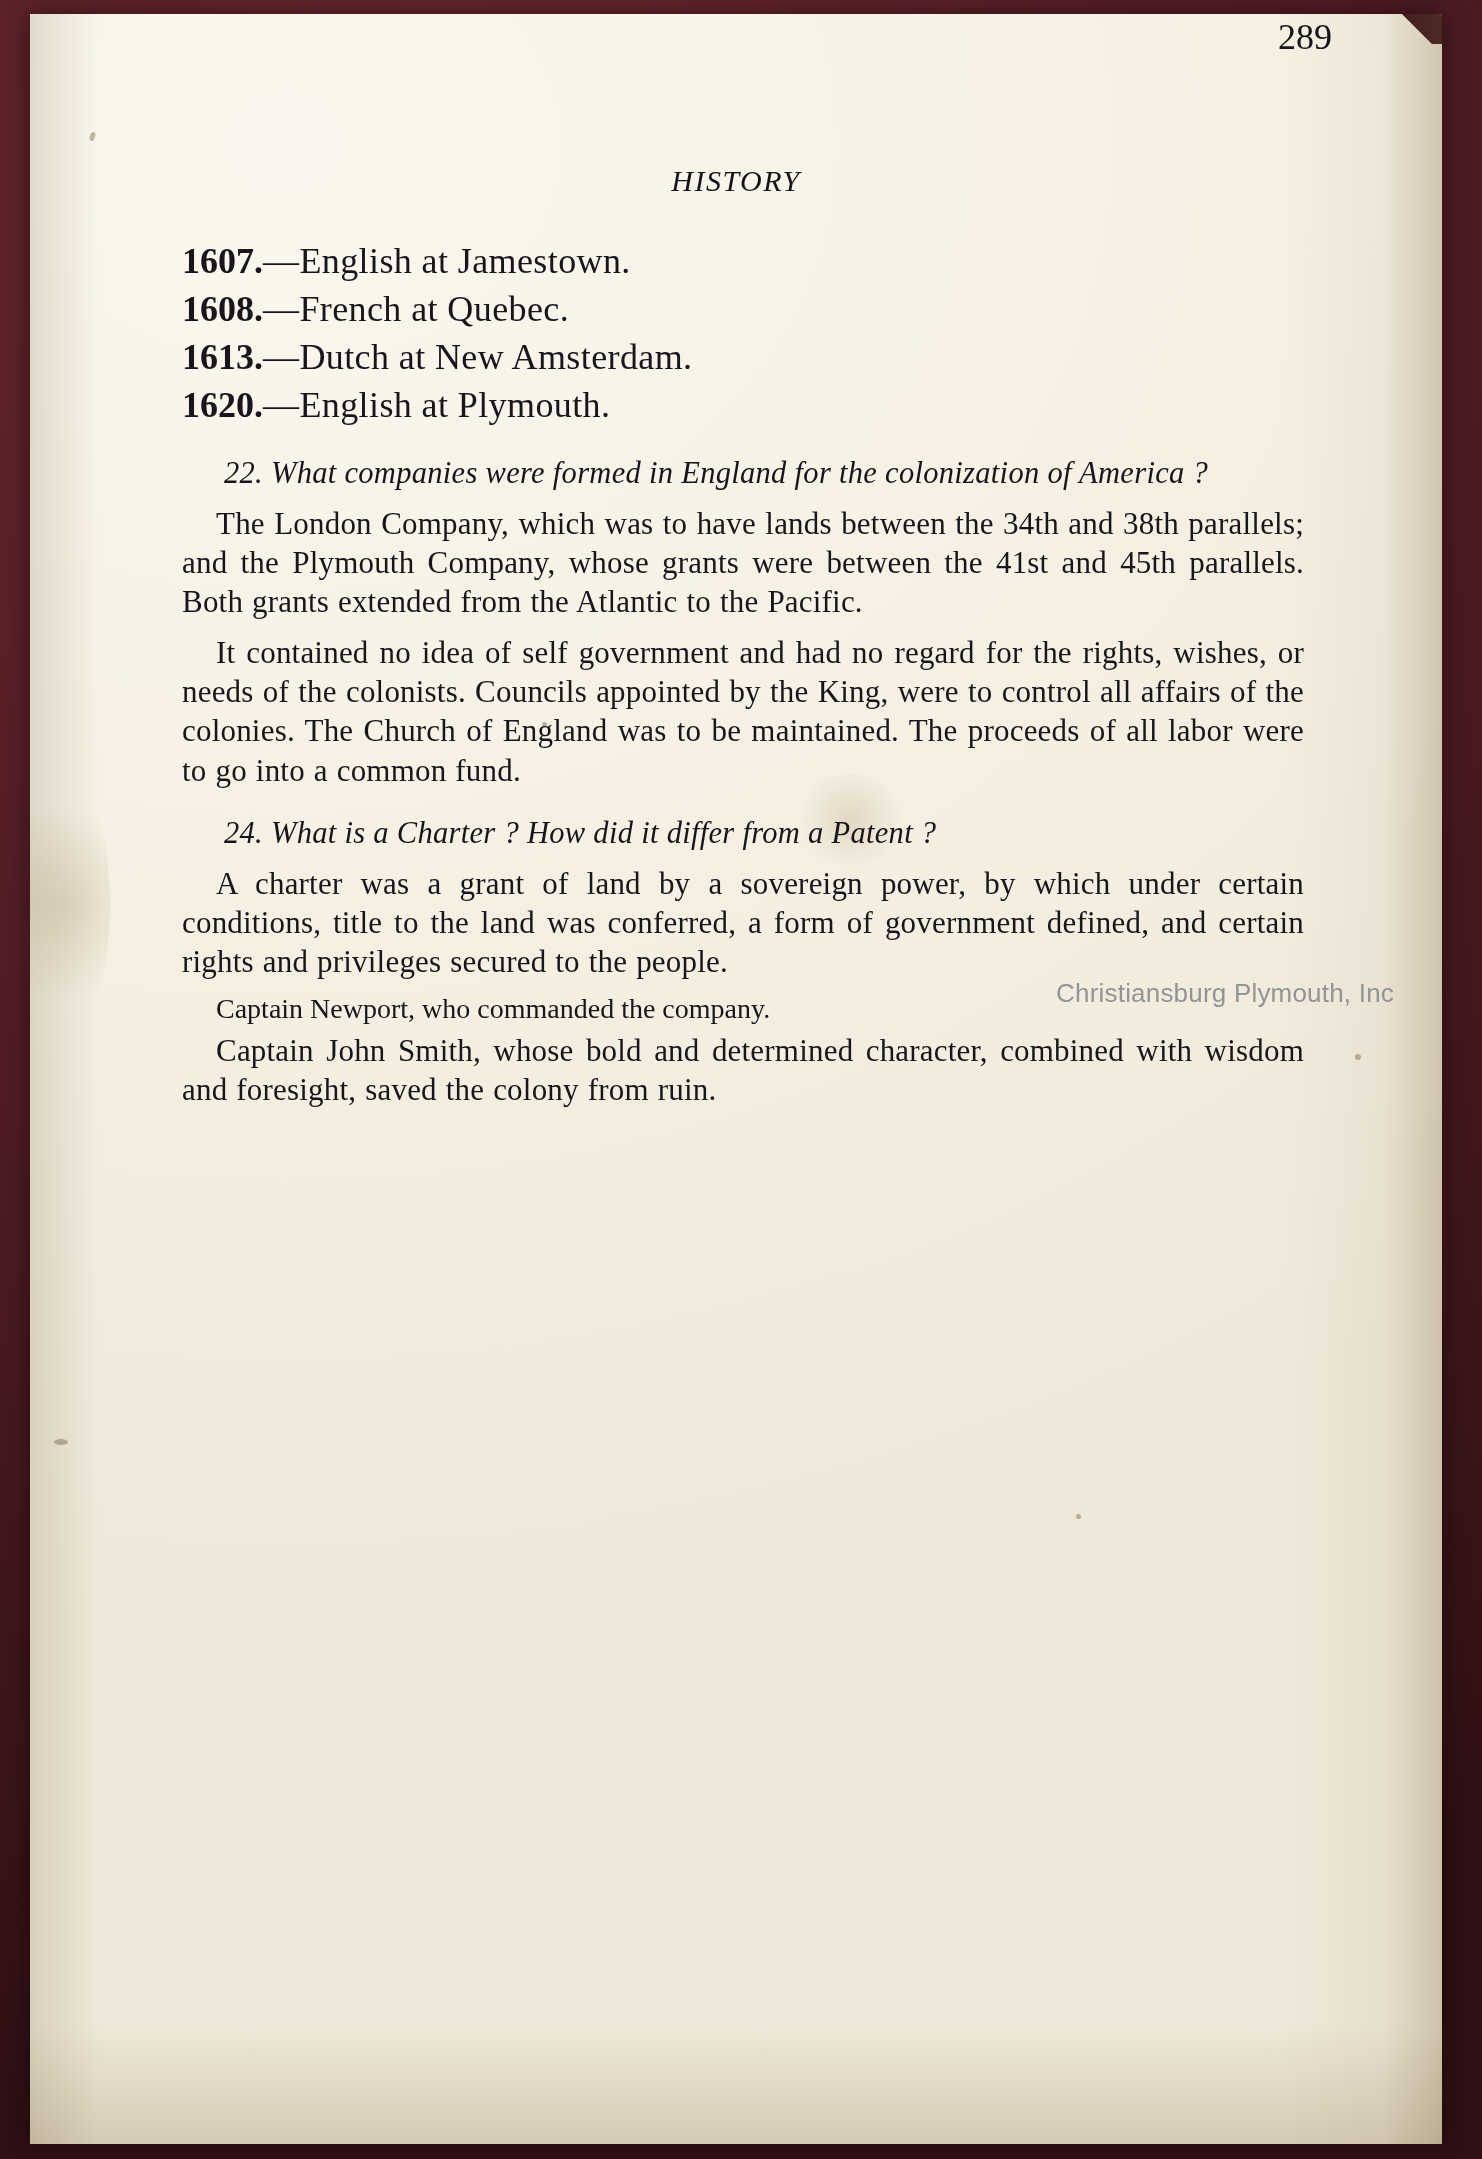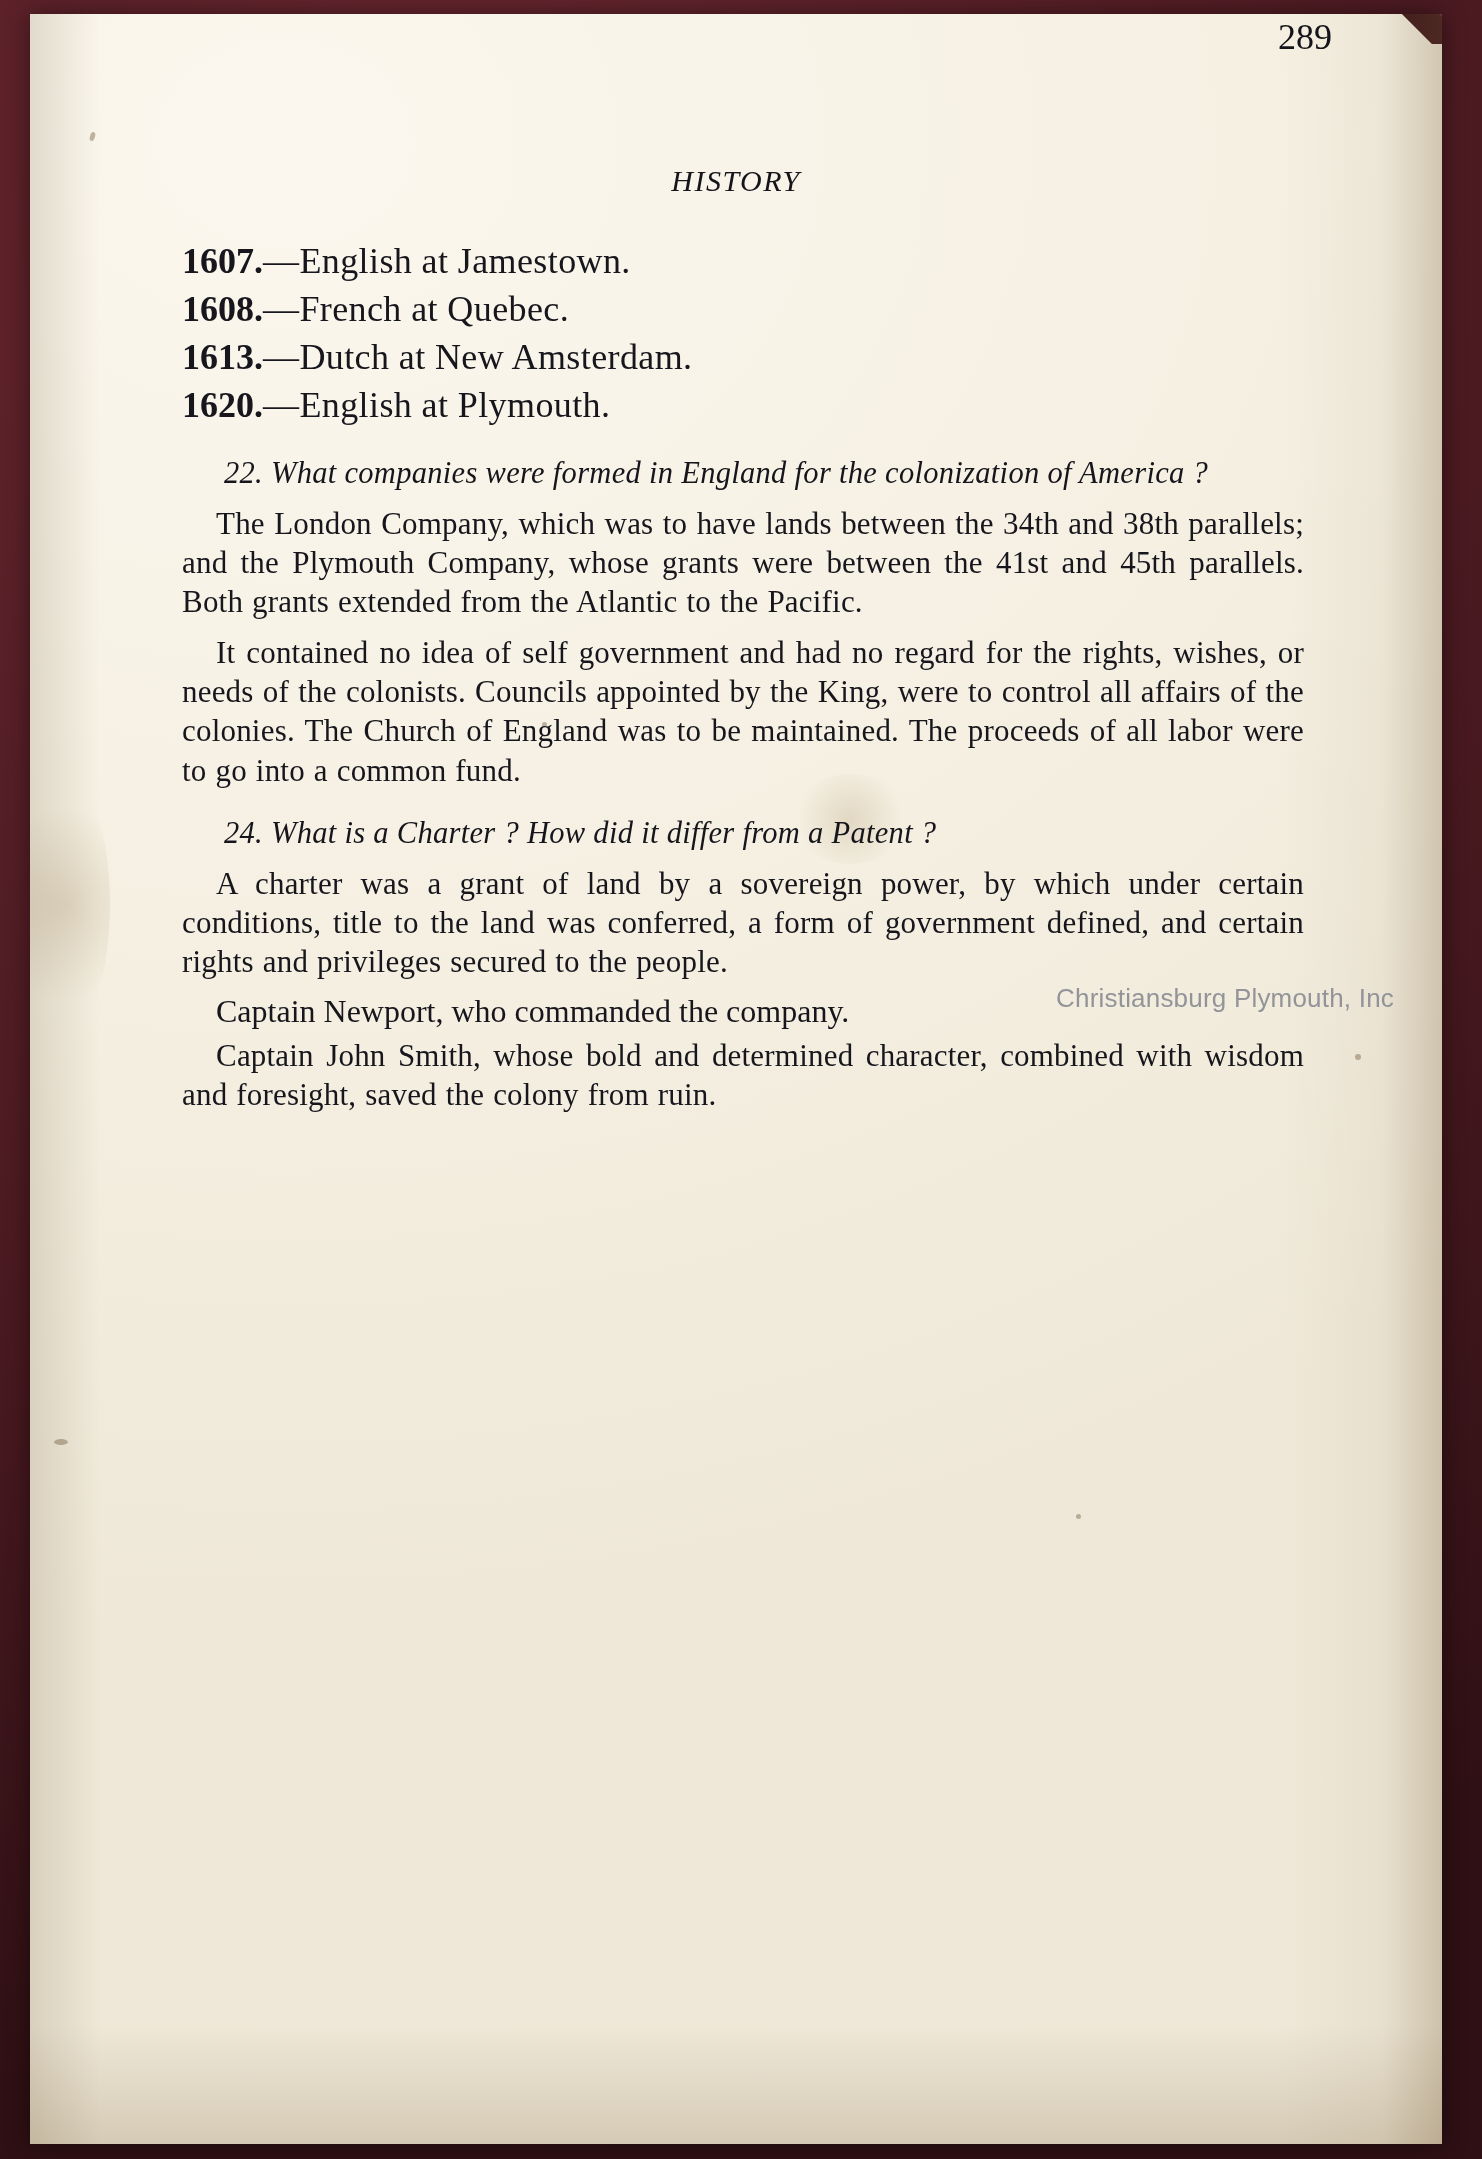--- a/index.html
+++ b/index.html
@@ -147,21 +147,21 @@
     text-indent: 34px;
     margin: 12px 0 0 0;
     letter-spacing: 0.2px;
     color: #16161c;
     word-spacing: 1px;
   }
   .answer.tight { margin-top: 4px; }
   .answer i { font-style: italic; }
 
   .plainline {
-    font-size: 32px;
+    font-size: 28px;
     line-height: 1.26;
     text-indent: 34px;
     margin: 10px 0 0 0;
     color: #16161c;
   }
 
   .watermark {
     position: absolute;
     right: 48px;
     bottom: 100px;

